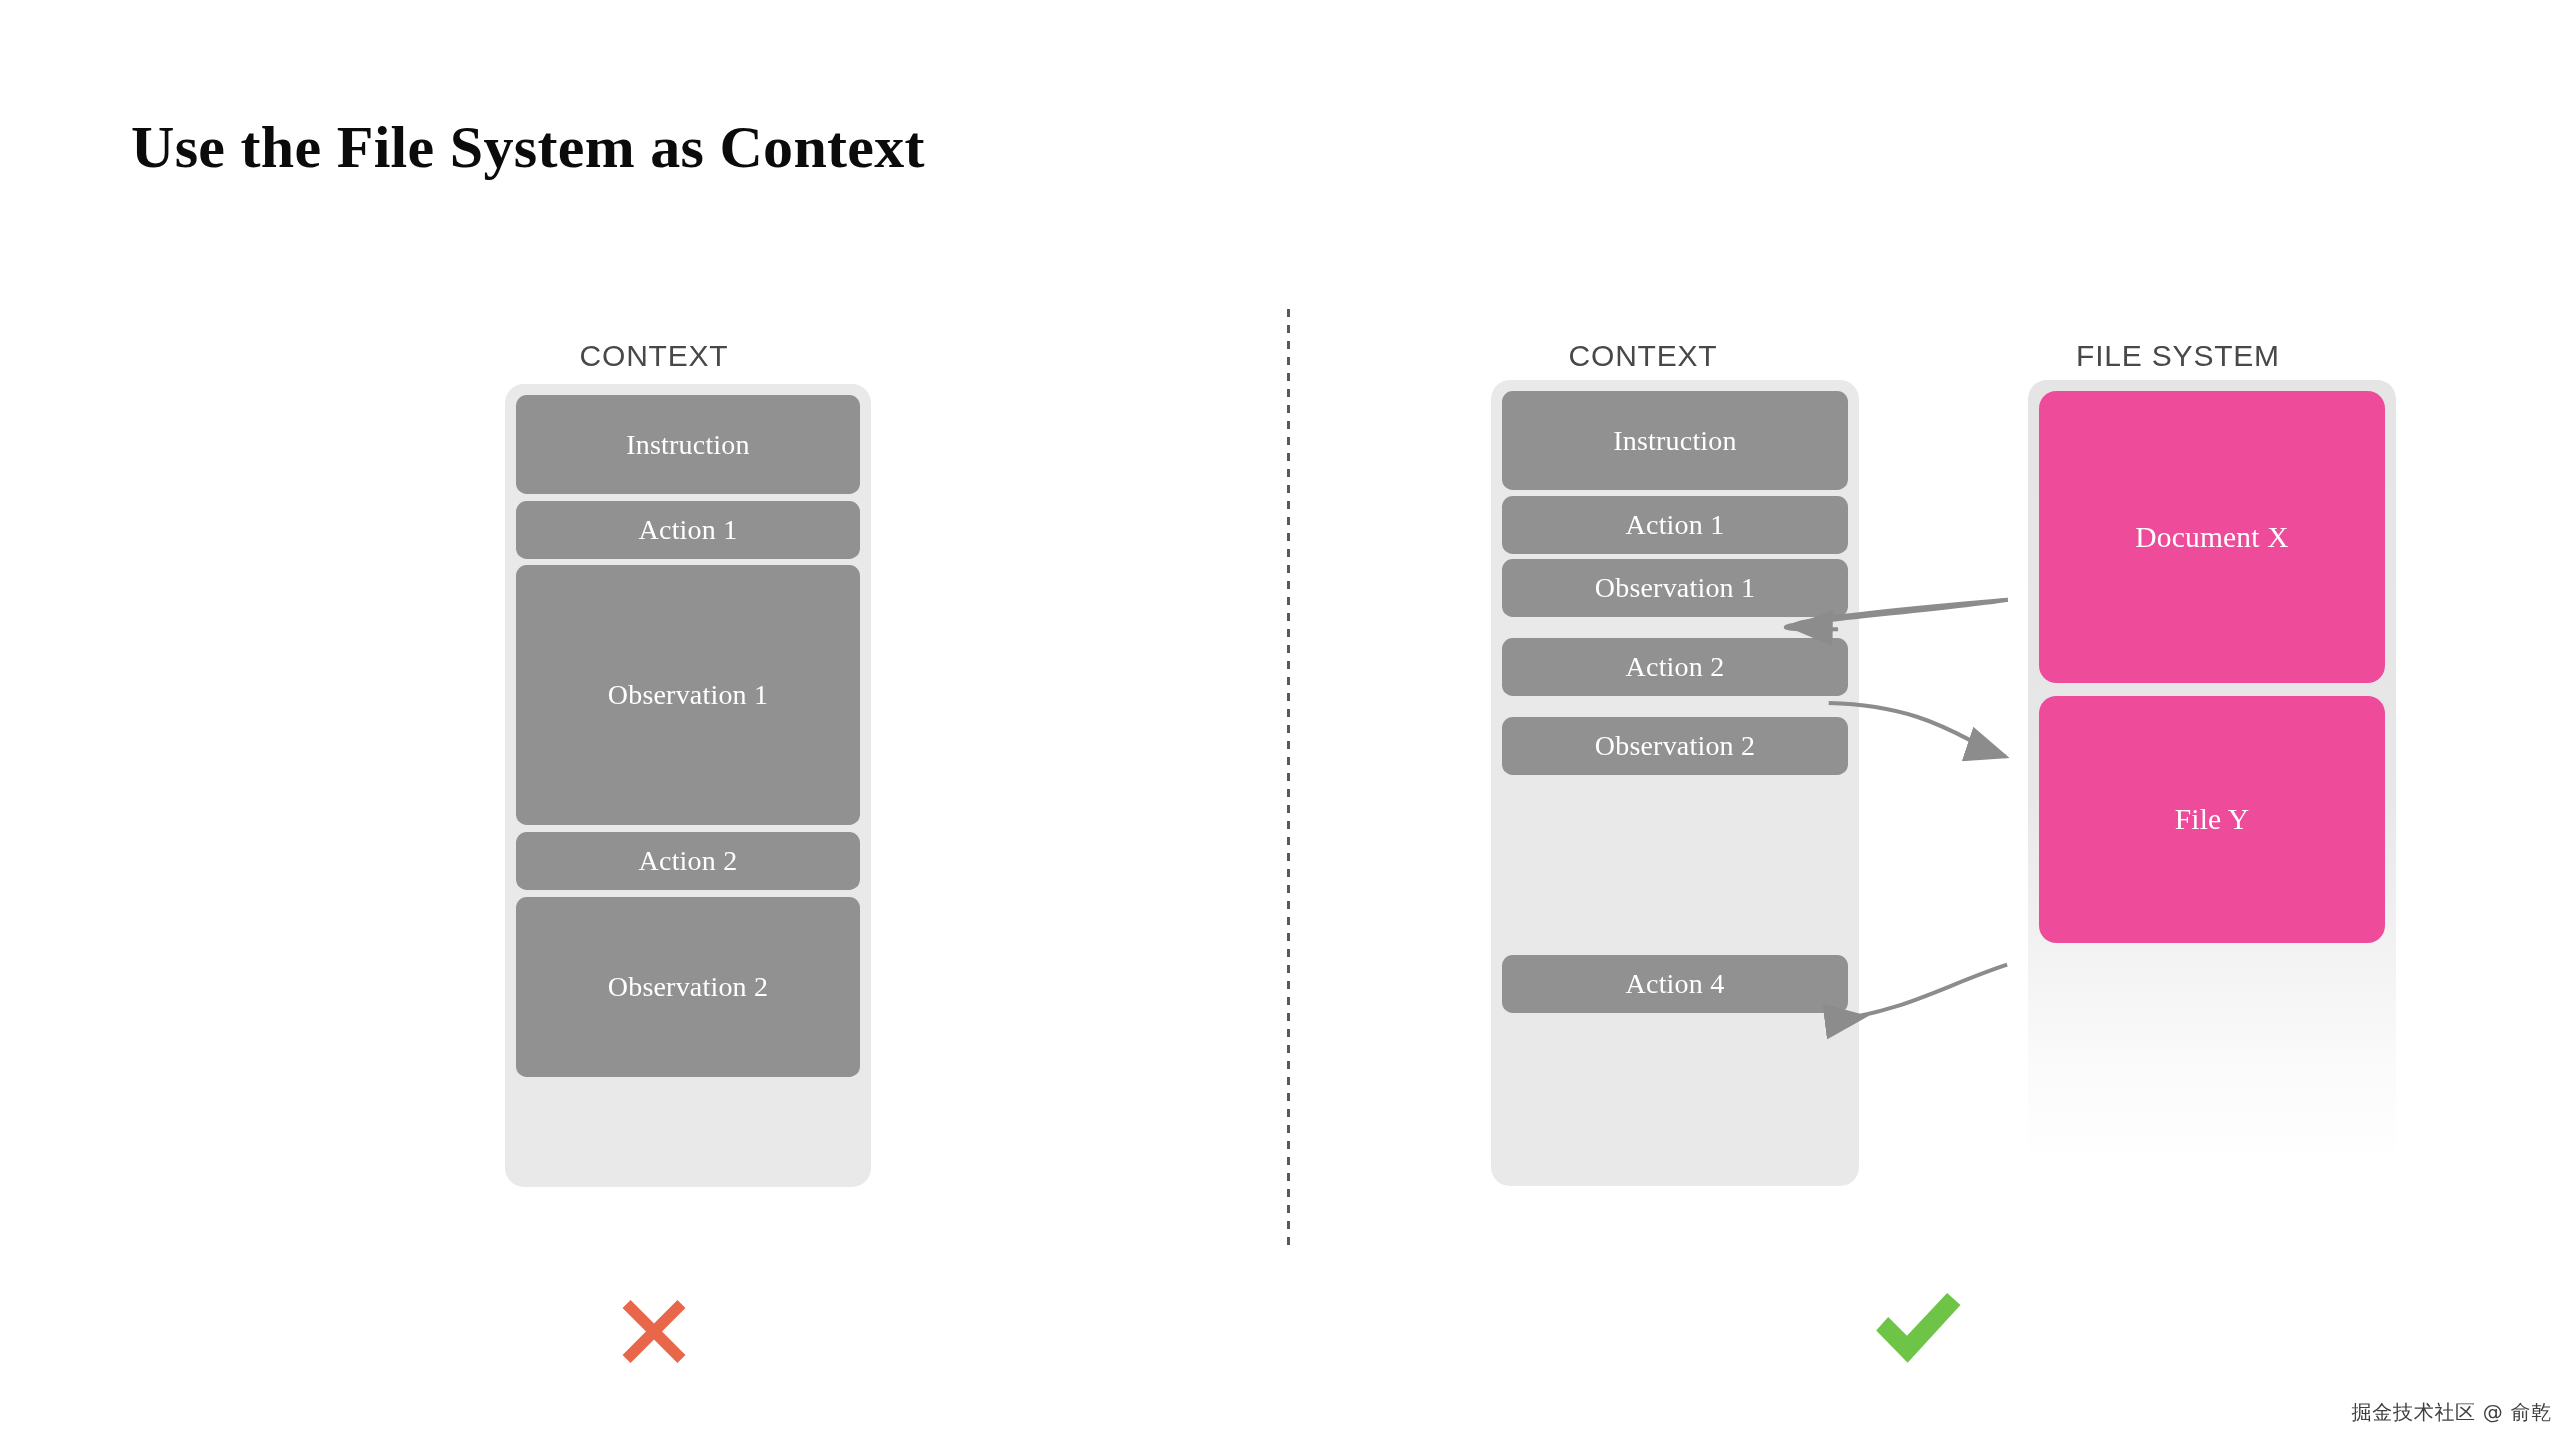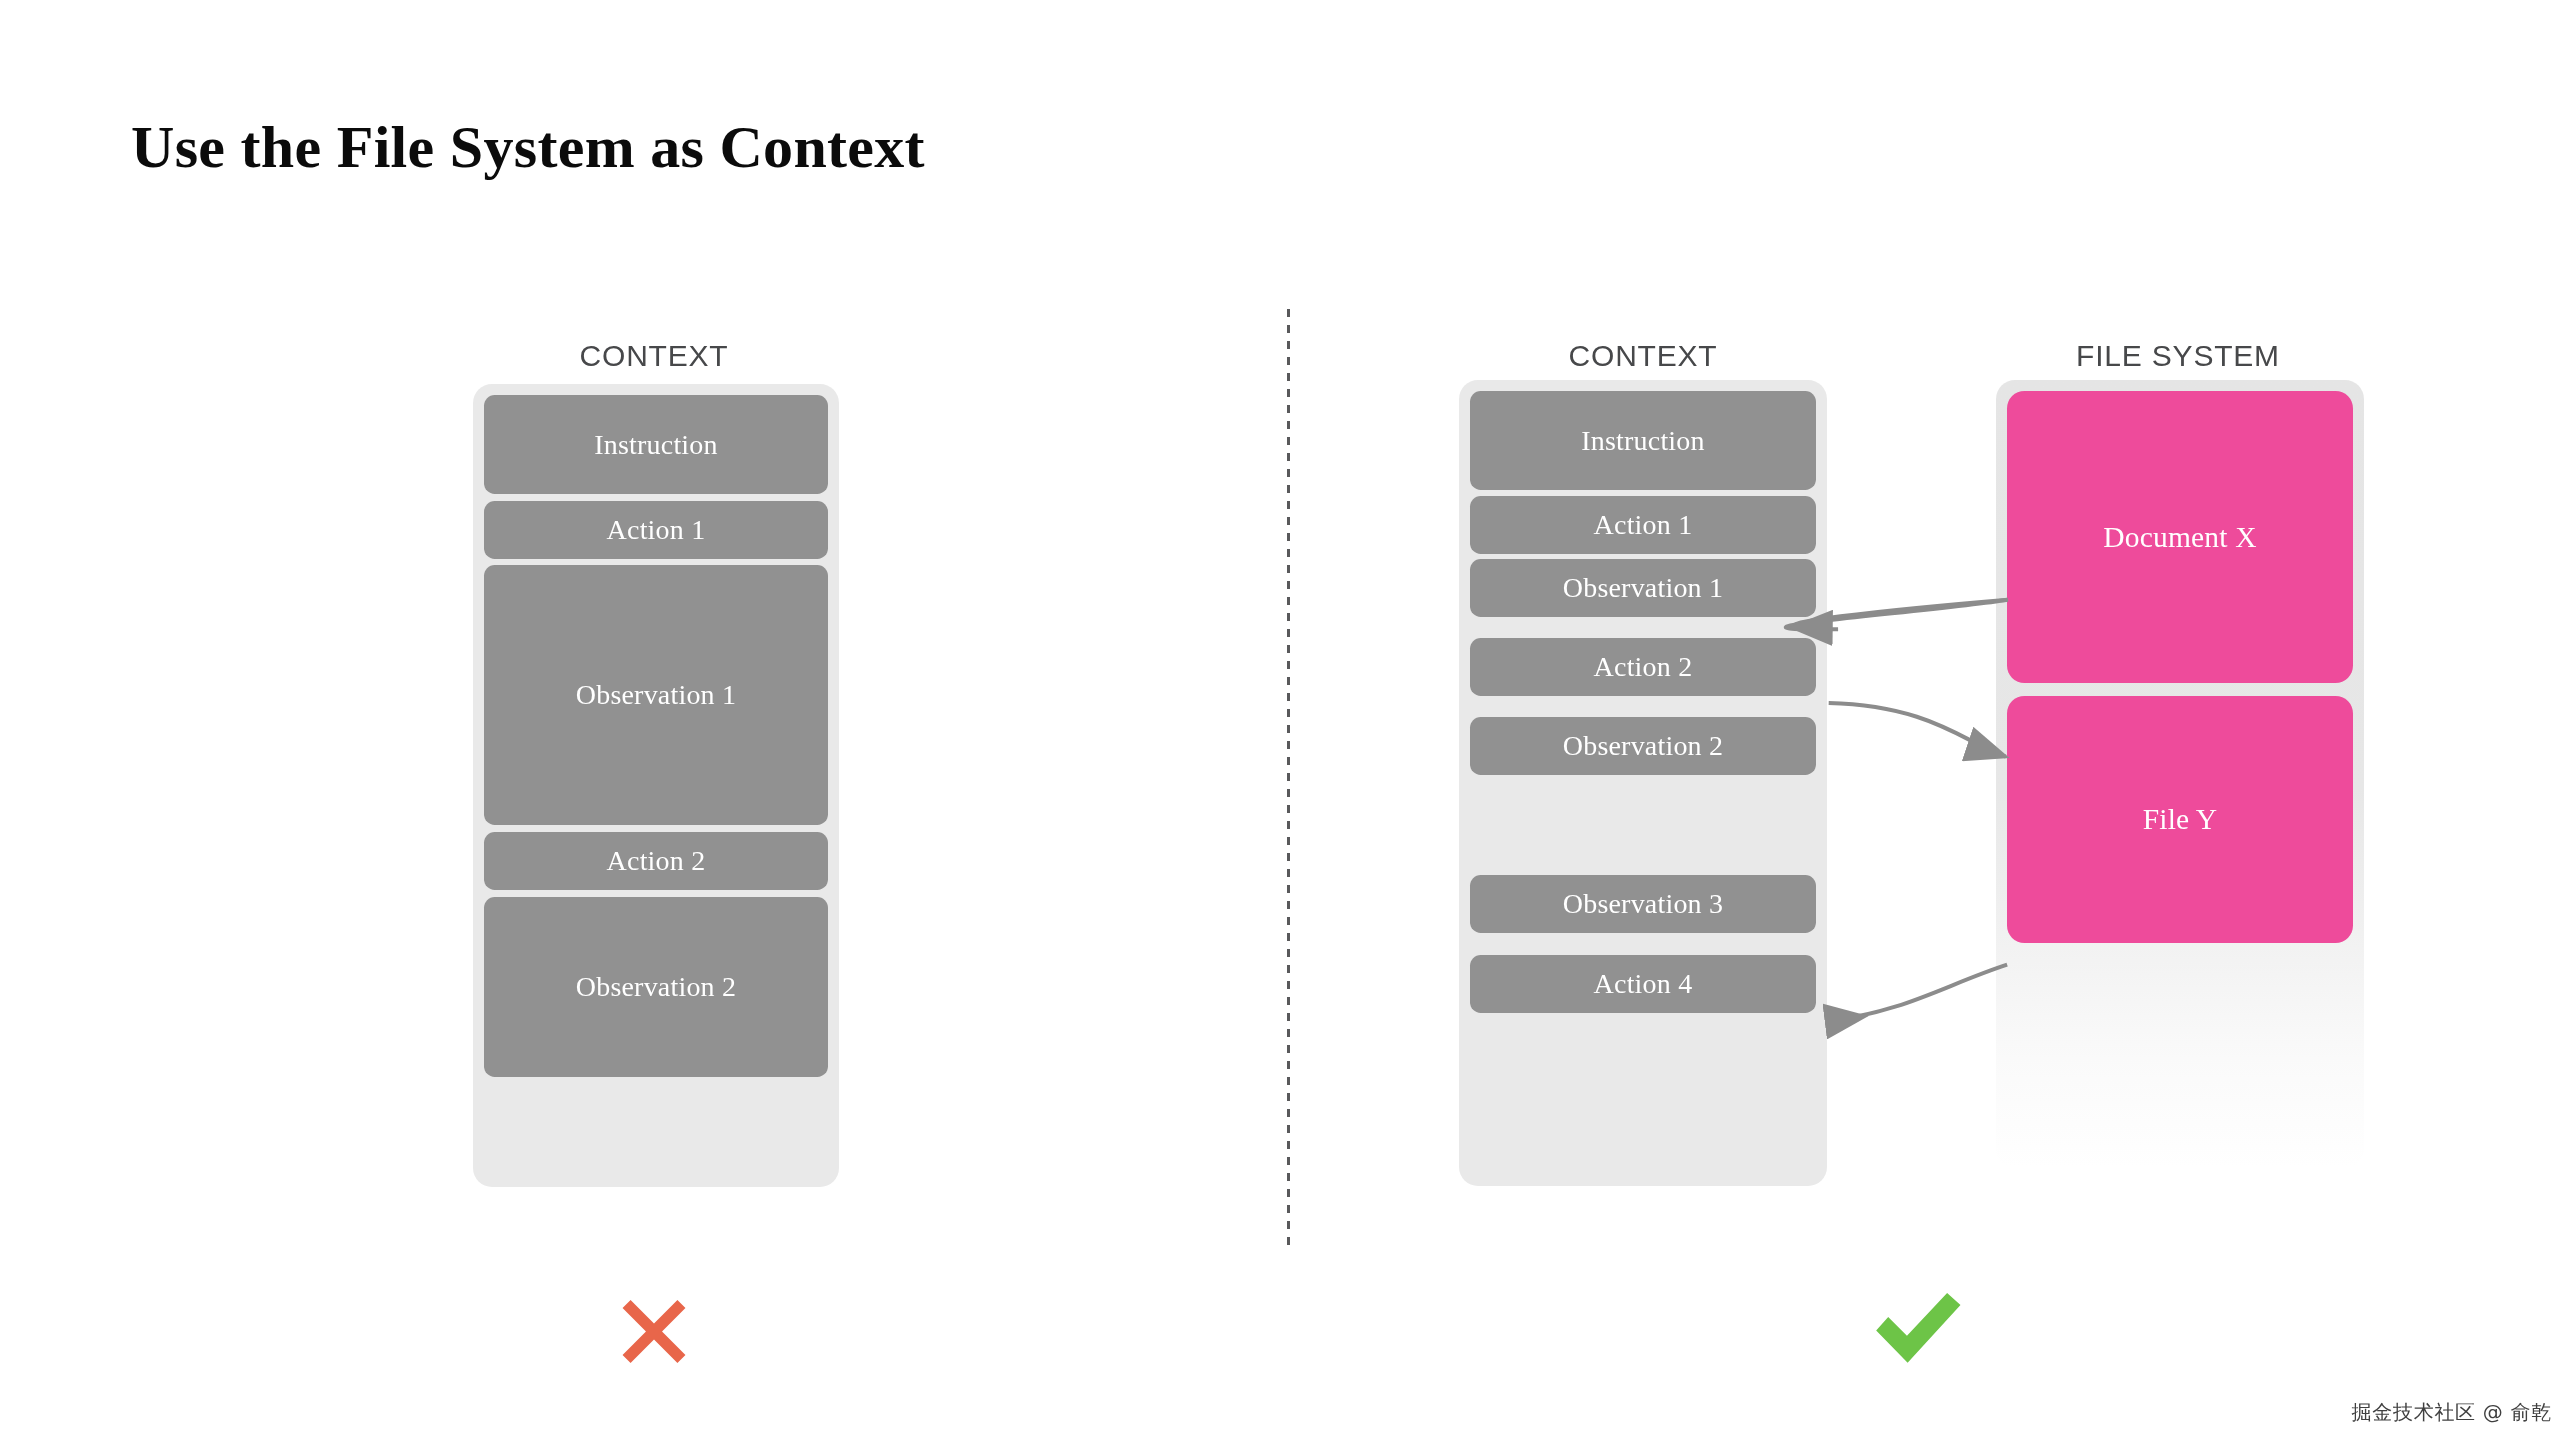--- a/index.html
+++ b/index.html
@@ -54,20 +54,21 @@
     transform: translateX(-50%);
   }
 
   
   .stack {
     position: absolute;
     border-radius: 19px;
     background: #e9e9e9;
     box-sizing: border-box;
     padding: 11.4px;
+    margin-left: 32px;
   }
   .stack.fade {
     background: linear-gradient(to bottom, #e5e5e5 0%, #e7e7e7 52%, #f2f2f2 72%, #fafafa 86%, #ffffff 100%);
     text-align: right;
   }
   .stack-inner {
     position: relative;
     width: 100%;
     height: 100%;
   }
@@ -145,21 +146,20 @@
 
 <div class="col-heading" style="left:1643px; top:339px;">CONTEXT</div>
 
 <div class="stack" style="left:1459px; top:380px; width:368px; height:806px;">
   <div class="stack-inner">
     <div class="block gray" style="top:0px;    height:99px;">Instruction</div>
     <div class="block gray" style="top:105px;  height:58px;">Action 1</div>
     <div class="block gray" style="top:168px;  height:58px;">Observation 1</div>
     <div class="block gray" style="top:247px;  height:58px;">Action 2</div>
     <div class="block gray" style="top:326px;  height:58px;">Observation 2</div>
-    <div class="block gray" style="top:484px;  height:58px;">Observation 3</div>
     <div class="block gray" style="top:564px;  height:58px;">Action 4</div>
   </div>
 </div>
 
 <div class="col-heading" style="left:2178px; top:339px;">FILE SYSTEM</div>
 
 <div class="stack fade" style="left:1996px; top:380px; width:368px; height:788px;">
   <div class="stack-inner">
     <div class="block pink" style="top:0px;   height:292px;">Document X</div>
     <div class="block pink" style="top:305px; height:247px;">File Y</div>

